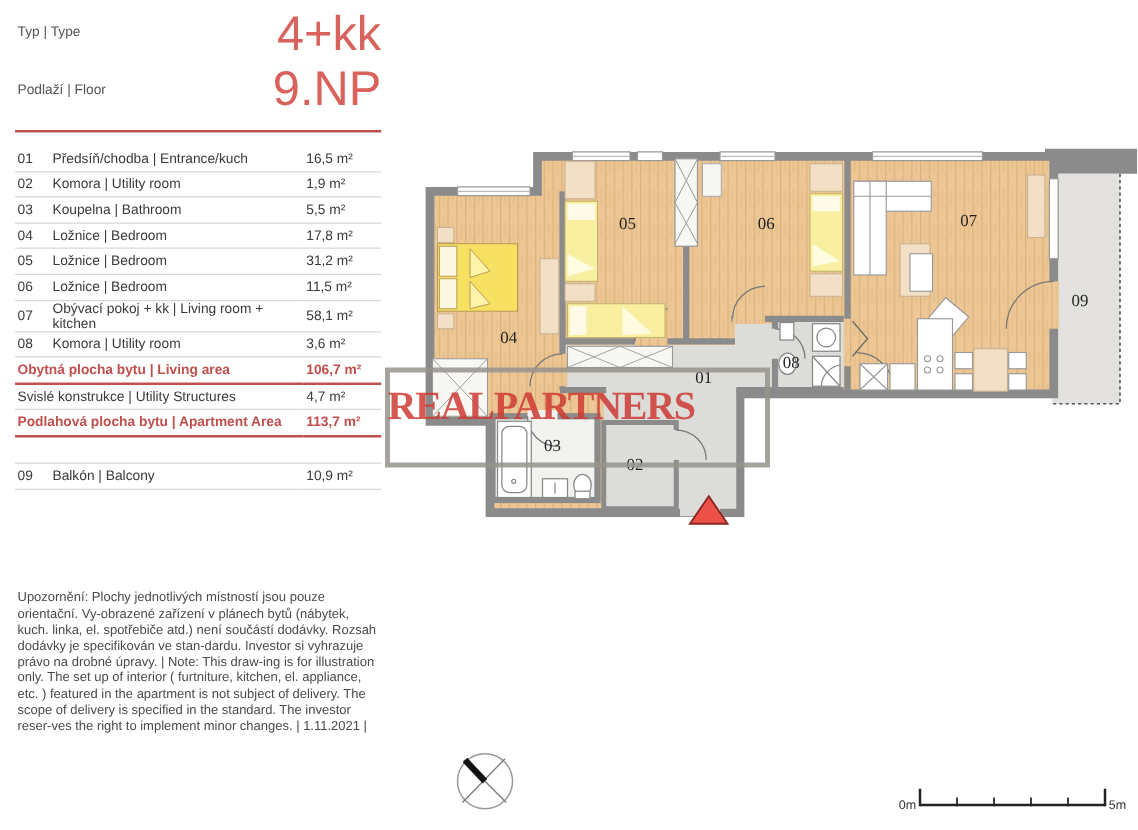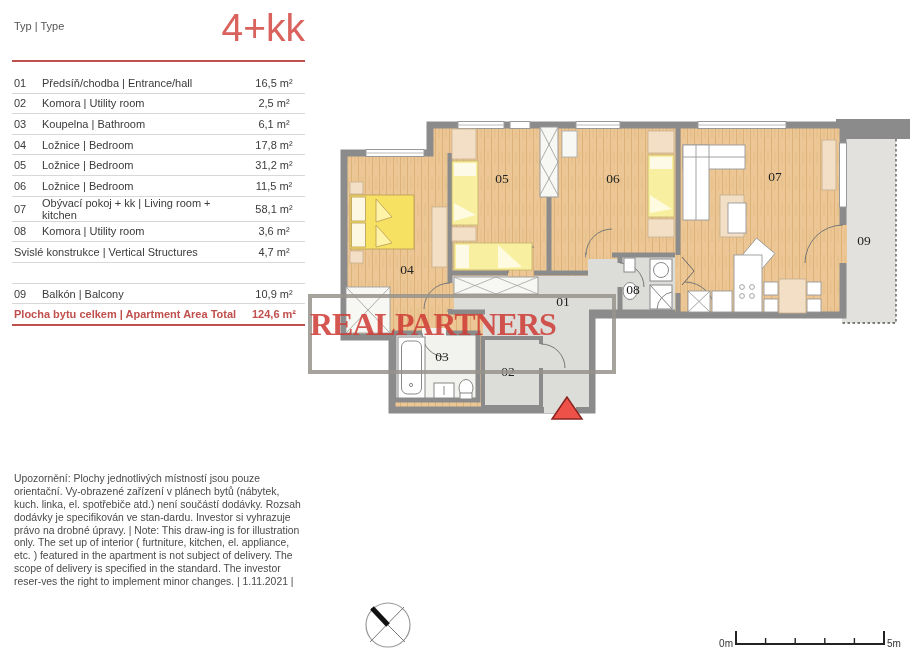--- a/index.html
+++ b/index.html
@@ -12,21 +12,21 @@
   .hdr-label{position:absolute;left:2px;top:14px;font-size:11px;color:#555;}
   .hdr-value{position:absolute;right:0;top:0;font-size:39px;color:#d9625c;
              font-family:"Liberation Sans",sans-serif;}
   #hdr2 .hdr-label{top:16px;}
   #hdr-divider{border:none;border-top:2px solid #c0504d;margin:10px 0 0 0;}
 
   table.areas{width:293px;border-collapse:collapse;margin-top:11px;font-size:11px;}
   table.areas td{height:19.6px;padding:0 2px;vertical-align:middle;border-bottom:1px solid #d8d8d8;}
   td.num{width:24px;color:#3a3a3a;}
   td.nm{color:#3a3a3a;}
-  td.ar{width:58px;text-align:center;white-space:nowrap;}
+  td.ar{width:58px;text-align:left;white-space:nowrap;}
   tr.red td{color:#c0504d;font-weight:bold;border-bottom:2px solid #c0504d;}
   tr.gap td{height:20px;border-bottom:1px solid #d8d8d8;}
   tr.gap td{border-bottom:none;}
   tr.gap{height:20px;}
   tr.after-gap td{border-top:1px solid #d8d8d8;}
 
   #disclaimer{position:absolute;left:14px;top:473px;width:292px;font-size:10.4px;
               line-height:1.24;color:#4a4a4a;text-align:left;}
 
   
@@ -48,38 +48,42 @@
 </head>
 <body>
 
 <div id="page">
 
   <div id="panel">
     <div class="hdr-row" id="hdr1">
       <span class="hdr-label">Typ | Type</span>
       <span class="hdr-value">4+kk</span>
     </div>
+    <div class="hdr-row" id="hdr2">
+      <span class="hdr-label">Podlaží | Floor</span>
+      <span class="hdr-value">9.NP</span>
+    </div>
     <hr id="hdr-divider">
 
     <table class="areas">
       <tbody>
         <tr>
             <td class="num">01</td>
-            <td class="nm">Předsíň/chodba | Entrance/hall</td>
+            <td class="nm">Předsíň/chodba | Entrance/kuch</td>
             <td class="ar">16,5 m²</td>
           </tr>
         <tr>
             <td class="num">02</td>
             <td class="nm">Komora | Utility room</td>
-            <td class="ar">2,5 m²</td>
+            <td class="ar">1,9 m²</td>
           </tr>
         <tr>
             <td class="num">03</td>
             <td class="nm">Koupelna | Bathroom</td>
-            <td class="ar">6,1 m²</td>
+            <td class="ar">5,5 m²</td>
           </tr>
         <tr>
             <td class="num">04</td>
             <td class="nm">Ložnice | Bedroom</td>
             <td class="ar">17,8 m²</td>
           </tr>
         <tr>
             <td class="num">05</td>
             <td class="nm">Ložnice | Bedroom</td>
             <td class="ar">31,2 m²</td>
@@ -93,37 +97,41 @@
             <td class="num">07</td>
             <td class="nm">Obývací pokoj + kk | Living room + kitchen</td>
             <td class="ar">58,1 m²</td>
           </tr>
         <tr>
             <td class="num">08</td>
             <td class="nm">Komora | Utility room</td>
             <td class="ar">3,6 m²</td>
           </tr>
 
-        <tr>
-            <td class="nm" colspan="2">Svislé konstrukce | Vertical Structures</td>
+        <tr class="red">
+            <td class="nm" colspan="2">Obytná plocha bytu | Living area</td>
+            <td class="ar">106,7 m²</td>
+          </tr>
+        <tr>
+            <td class="nm" colspan="2">Svislé konstrukce | Utility Structures</td>
             <td class="ar">4,7 m²</td>
+          </tr>
+        <tr class="red">
+            <td class="nm" colspan="2">Podlahová plocha bytu | Apartment Area</td>
+            <td class="ar">113,7 m²</td>
           </tr>
 
         <tr class="gap">
             <td colspan="3"></td>
           </tr>
 
         <tr class="after-gap">
             <td class="num">09</td>
             <td class="nm">Balkón | Balcony</td>
             <td class="ar">10,9 m²</td>
-          </tr>
-        <tr class="red">
-            <td class="nm" colspan="2">Plocha bytu celkem | Apartment Area Total</td>
-            <td class="ar">124,6 m²</td>
           </tr>
       </tbody>
     </table>
   </div>
 
   <div id="disclaimer">Upozornění: Plochy jednotlivých místností jsou pouze orientační. Vy-obrazené zařízení v plánech bytů (nábytek, kuch. linka, el. spotřebiče atd.) není součástí dodávky. Rozsah dodávky je specifikován ve stan-dardu. Investor si vyhrazuje právo na drobné úpravy. | Note: This draw-ing is for illustration only. The set up of interior ( furtniture, kitchen, el. appliance, etc. ) featured in the apartment is not subject of delivery. The scope of delivery is specified in the standard. The investor reser-ves the right to implement minor changes. | 1.11.2021 |</div>
 
   <svg id="plan" width="580" height="330" viewBox="0 0 580 330">
     <defs>
       <pattern id="wood" width="7" height="26" patternUnits="userSpaceOnUse">

